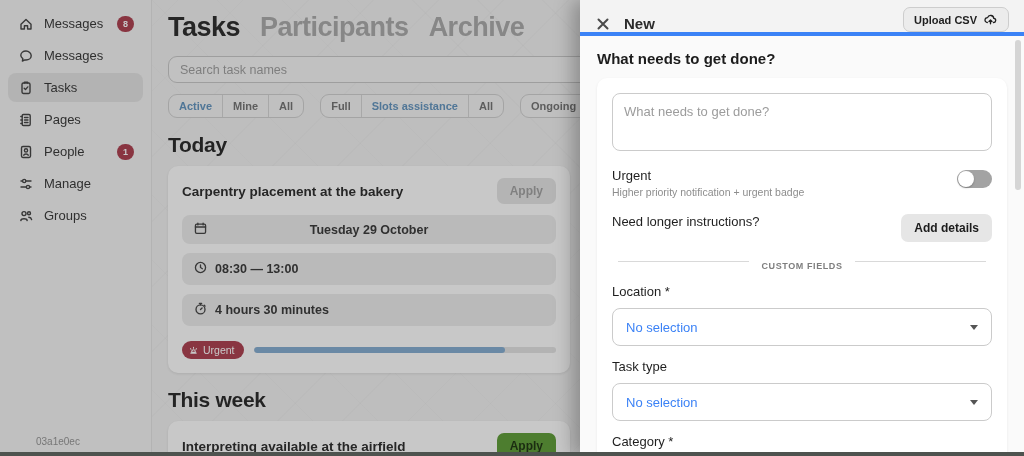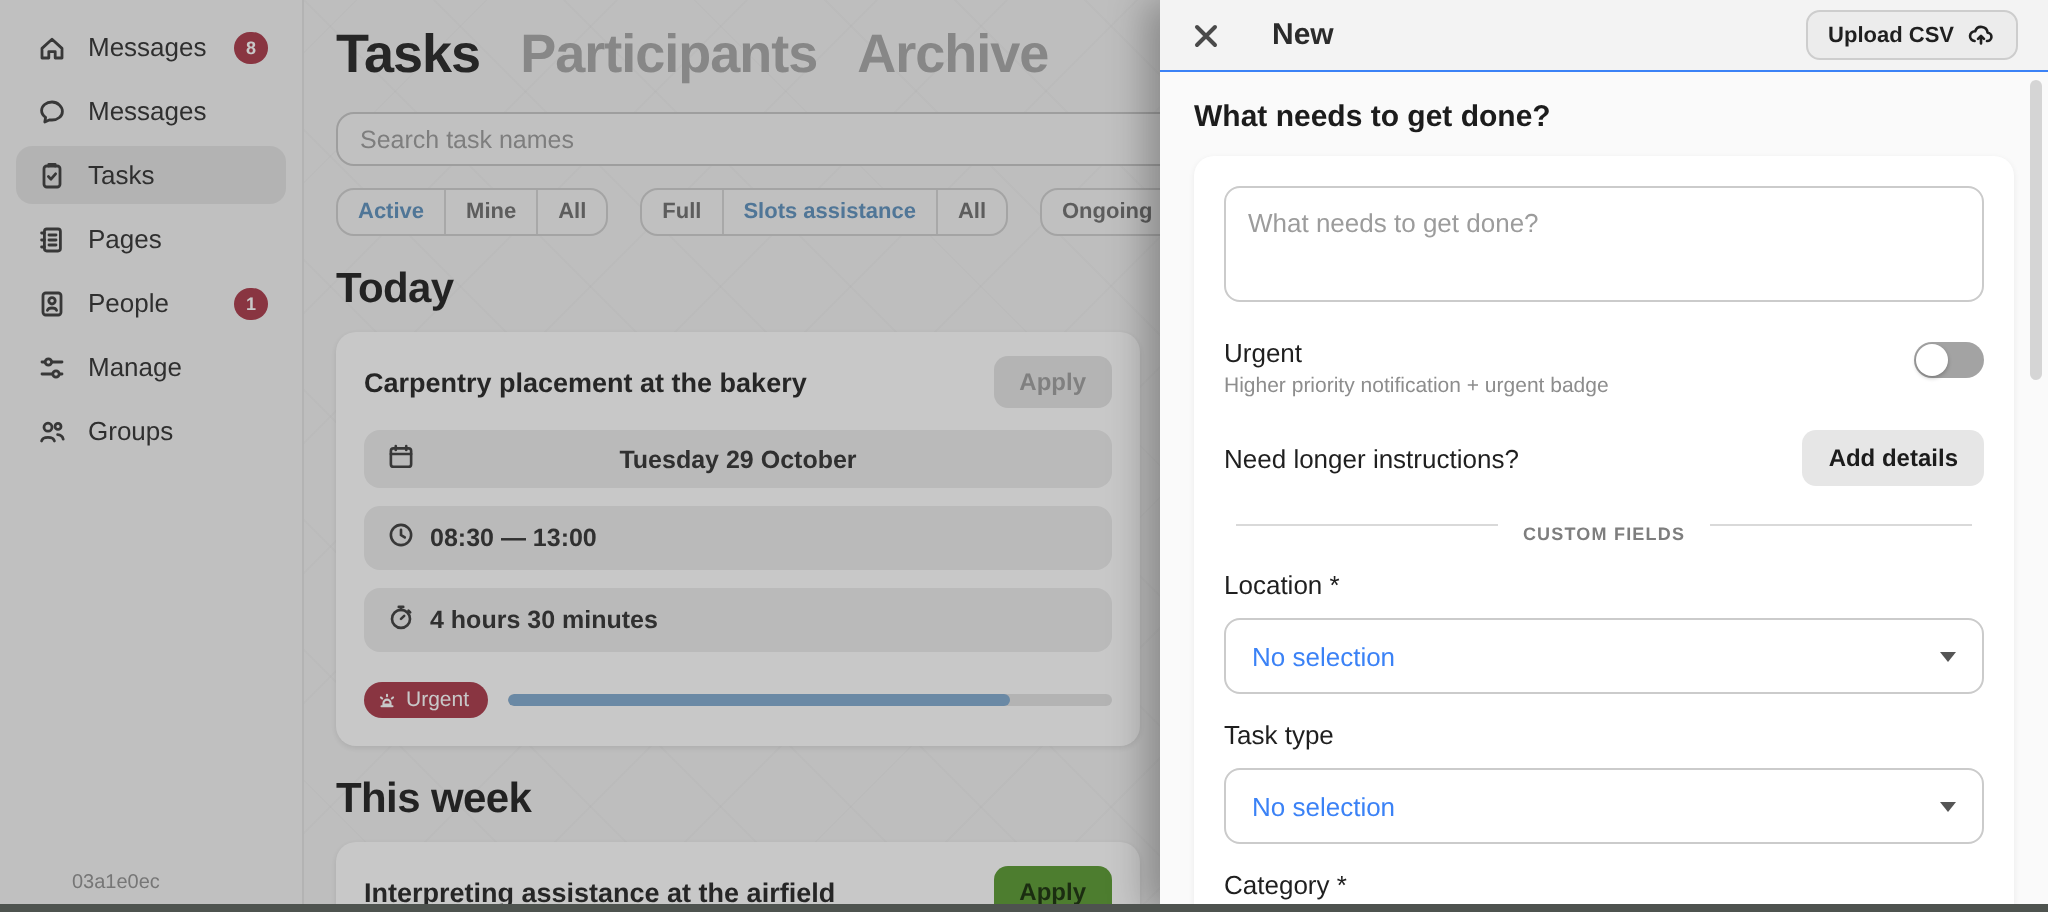--- a/index.html
+++ b/index.html
@@ -49,37 +49,37 @@
   .urgent-pill svg { width:11px; height:11px; stroke:#fff; stroke-width:1.5; fill:none; stroke-linecap:round; }
   .progress-track { flex:1; height:6px; background:#e3e3e3; border-radius:3px; overflow:hidden; }
   .progress-fill { height:100%; background:#7fa9cf; border-radius:3px; }
   .slots-pill { border:1px solid #c7c7c7; background:#fbfbfb; border-radius:11px; padding:3px 11px; font-size:11px; font-weight:bold; color:#2f2f2f; white-space:nowrap; }
 
   
   .overlay { position:absolute; left:0; top:0; bottom:0; width:580px; background:rgba(50,50,50,0.27); z-index:4; }
 
   
   .drawer { position:absolute; top:0; right:0; bottom:0; width:444px; background:#fafafa; z-index:5; box-shadow:-7px 0 18px rgba(0,0,0,0.28); }
-  .drawer-header { height:36px; background:#f3f3f3; border-bottom:1px solid #3b82f6; display:flex; align-items:center; gap:25px; padding:0 15px; }
+  .drawer-header { height:36px; background:#f3f3f3; border-bottom:4px solid #3b82f6; display:flex; align-items:flex-end; gap:13px; padding:0 15px; }
   .close-x { width:16px; height:16px; cursor:pointer; }
   .close-x svg { width:16px; height:16px; stroke:#4a4a4a; stroke-width:2; stroke-linecap:round; }
   .drawer-title { font-size:15px; font-weight:bold; color:#2b2b2b; }
   .upload-btn { margin-left:auto; background:#ececec; border:1px solid #cdcdcd; border-radius:7px; padding:4px 10px; font-size:11px; font-weight:bold; color:#1f1f1f; display:flex; align-items:center; gap:6px; cursor:pointer; font-family:"Liberation Sans",sans-serif; }
   .upload-btn svg { width:15px; height:15px; stroke:#1f1f1f; stroke-width:1.4; fill:none; stroke-linecap:round; stroke-linejoin:round; }
   .drawer-body { padding:11px 17px 0; }
   .form-heading { font-size:15px; font-weight:bold; color:#1c1c1c; margin:3px 0 11px; }
   .form-card { background:#fff; border-radius:10px; padding:15px 15px 18px; box-shadow:0 1px 3px rgba(0,0,0,0.07); }
   .task-textarea { width:100%; height:58px; border:1px solid #cbcbcb; border-radius:8px; padding:10px 11px; font-size:13px; color:#333; resize:none; font-family:"Liberation Sans",sans-serif; background:#fff; }
   .task-textarea::placeholder { color:#9c9c9c; }
   .row-urgent { display:flex; justify-content:space-between; align-items:flex-start; margin-top:13px; }
   .f-label { font-size:13px; color:#1f1f1f; }
   .f-hint { font-size:10.5px; color:#8d8d8d; margin-top:3px; }
   .toggle { width:35px; height:18px; border-radius:9px; background:#a3a3a3; position:relative; cursor:pointer; flex:0 0 auto; margin-top:2px; }
   .toggle .knob { position:absolute; left:1px; top:1px; width:16px; height:16px; border-radius:50%; background:#fff; box-shadow:0 1px 2px rgba(0,0,0,0.25); }
-  .row-instructions { display:flex; justify-content:space-between; align-items:center; margin-top:16px; }
+  .row-instructions { display:flex; justify-content:space-between; align-items:flex-start; margin-top:16px; }
   .add-details-btn { background:#e6e6e6; border:none; border-radius:7px; padding:7px 13px; font-size:12px; font-weight:bold; color:#1c1c1c; cursor:pointer; font-family:"Liberation Sans",sans-serif; }
   .divider { display:flex; align-items:flex-start; gap:12px; margin:19px 6px 6px; }
   .divider .line { flex:1; height:1px; background:#d9d9d9; }
   .divider .div-text { font-size:9px; font-weight:bold; color:#7e7e7e; letter-spacing:0.6px; }
   .field-label { font-size:13px; color:#1f1f1f; margin:13px 0 9px; }
   .select { border:1px solid #cbcbcb; border-radius:8px; height:38px; display:flex; align-items:center; justify-content:space-between; padding:0 13px; background:#fff; cursor:pointer; }
   .select-value { font-size:13px; color:#3b82f6; }
   .caret { width:0; height:0; border-left:4.5px solid transparent; border-right:4.5px solid transparent; border-top:5.5px solid #555; }
   .scroll-thumb { position:absolute; right:3px; top:40px; width:6px; height:150px; background:#d5d5d5; border-radius:3px; cursor:pointer; }
 
@@ -235,21 +235,21 @@
         <div class="progress-track">
           <div class="progress-fill" style="width: 83%;"></div>
         </div>
       </div>
     </div>
 
     <h2 class="section-heading">This week</h2>
 
     <div class="card">
       <div class="card-head">
-        <span class="card-title">Interpreting assistance at the airfield</span>
+        <span class="card-title">Interpreting available at the airfield</span>
         <button class="apply-btn apply-green">Apply</button>
       </div>
       <div class="date-chip">
         <span class="cicon">
           <svg viewBox="0 0 16 16">
               <rect x="2.6" y="3.4" width="10.8" height="9.8" rx="1.4"></rect>
               <path d="M2.6 6.4h10.8M5.2 2.2v2M10.8 2.2v2"></path>
             </svg>
         </span>
         <span>Wednesday 30 October</span>

